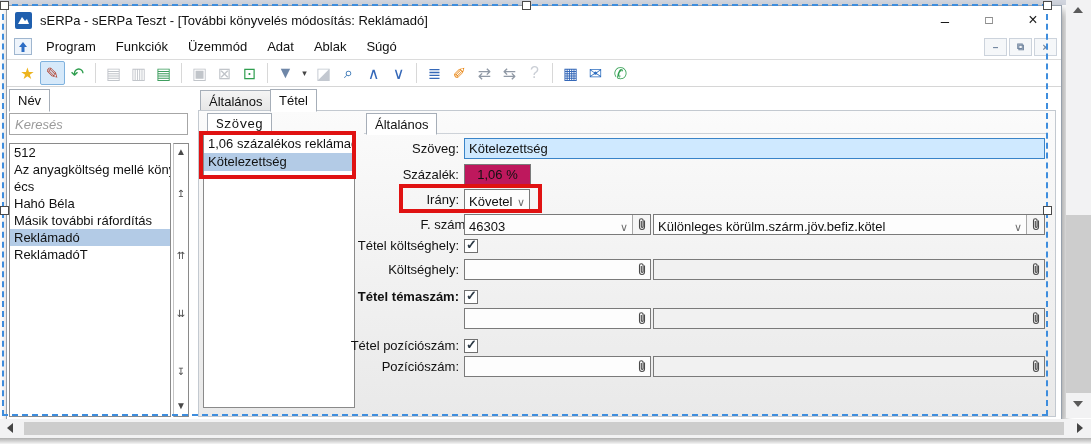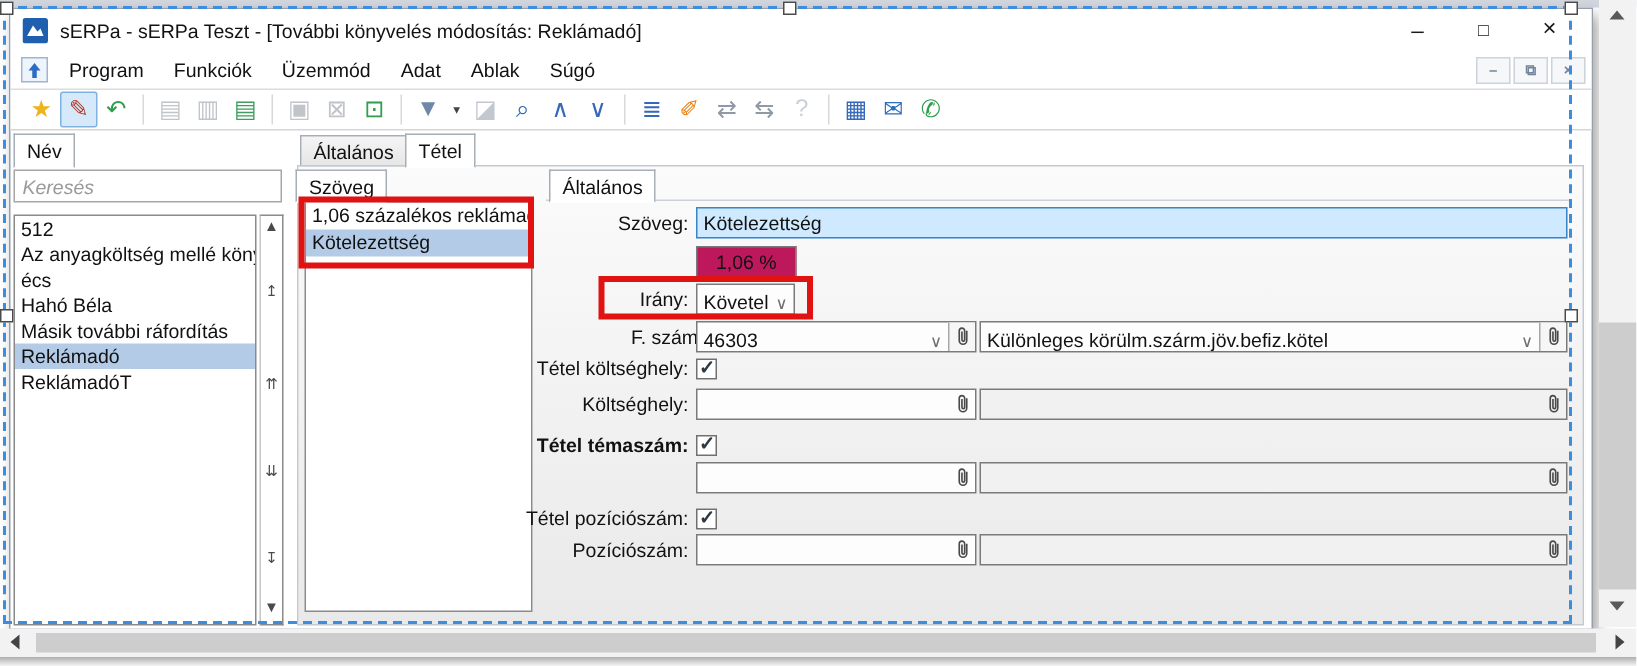--- a/index.html
+++ b/index.html
@@ -199,36 +199,37 @@
     </div>
 
   <div class="tab" style="left:193px;top:84px;height:22px;">
     <span>Általános</span>
   </div>
   <div class="tab active" style="left:263px;top:83px;height:23px;">
     <span>Tétel</span>
   </div>
   <div id="main-pane" class="abs"></div>
 
-  <div class="tab active" style="left:190px;top:107px;height:22px;">
+  <div class="tab active" style="left:200px;top:107px;height:22px;font-family:Liberation Mono, monospace;">
     <span>Szöveg</span>
   </div>
   <div id="szoveg-list" class="abs">
       <div class="srow">1,06 százalékos reklámadó</div>
       <div class="srow sel">Kötelezettség</div>
     </div>
 
   <div id="form-topline" class="abs"></div>
   <div class="tab active" style="left:359px;top:107px;height:22px;">
     <span>Általános</span>
   </div>
 
   <div class="flabel" style="left:242px;top:133px;">Szöveg:</div>
   <input class="field focusblue" style="left: 457px; top: 132px; width: 581px;" value="Kötelezettség">
 
+  <div class="flabel" style="left:242px;top:159px;">Százalék:</div>
   <input class="field" style="left: 457px; top: 158px; width: 67px; text-align: center;" value="1,06 %">
 
   <div class="flabel" style="left:242px;top:184px;">Irány:</div>
   <div class="combo" style="left:457px;top:183px;width:66px;">
     <span class="ctext">Követel</span>
     <span class="dd-arrow"></span>
   </div>
 
   <div class="flabel" style="left:252px;top:209px;">F. szám:</div>
   <div class="combo" style="left:457px;top:208px;width:187px;">

